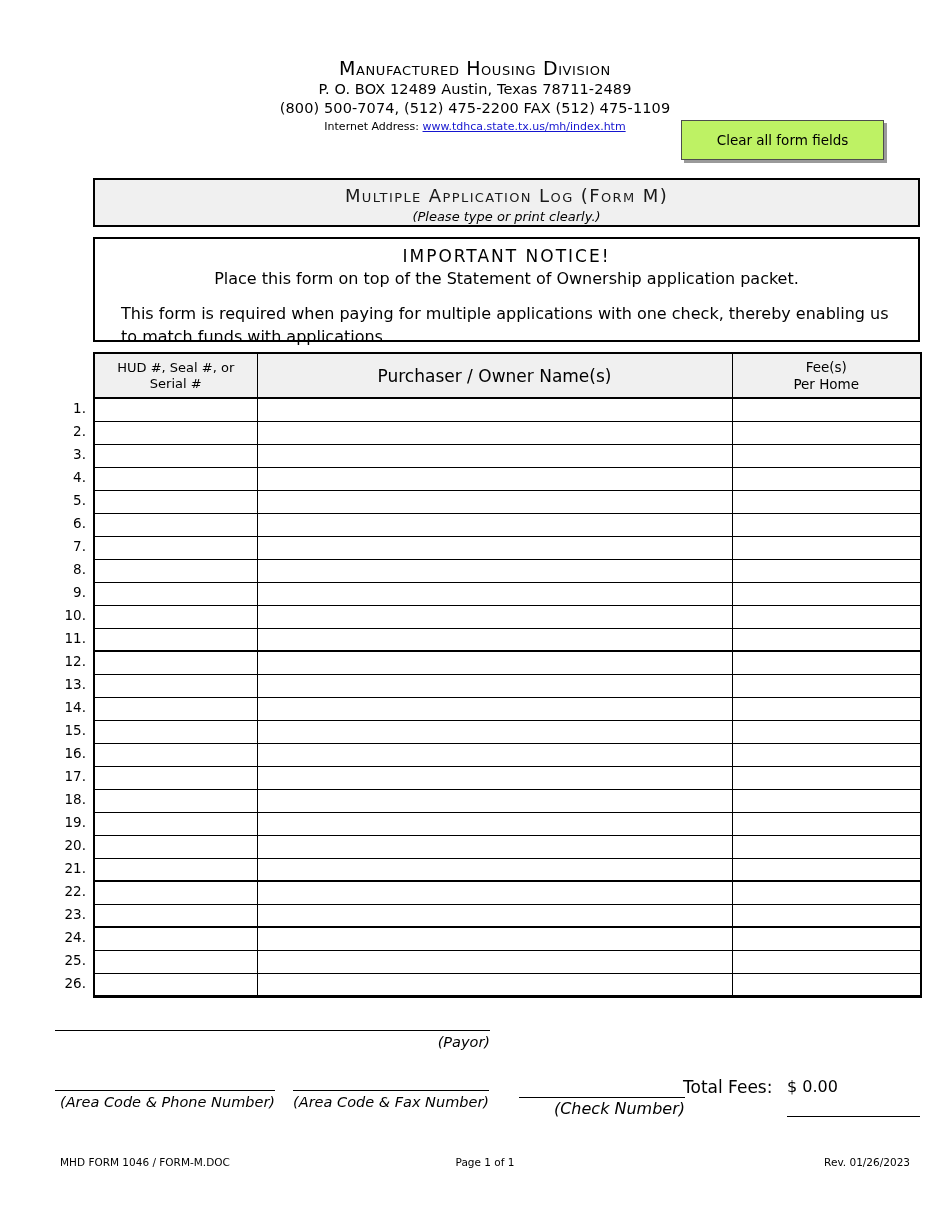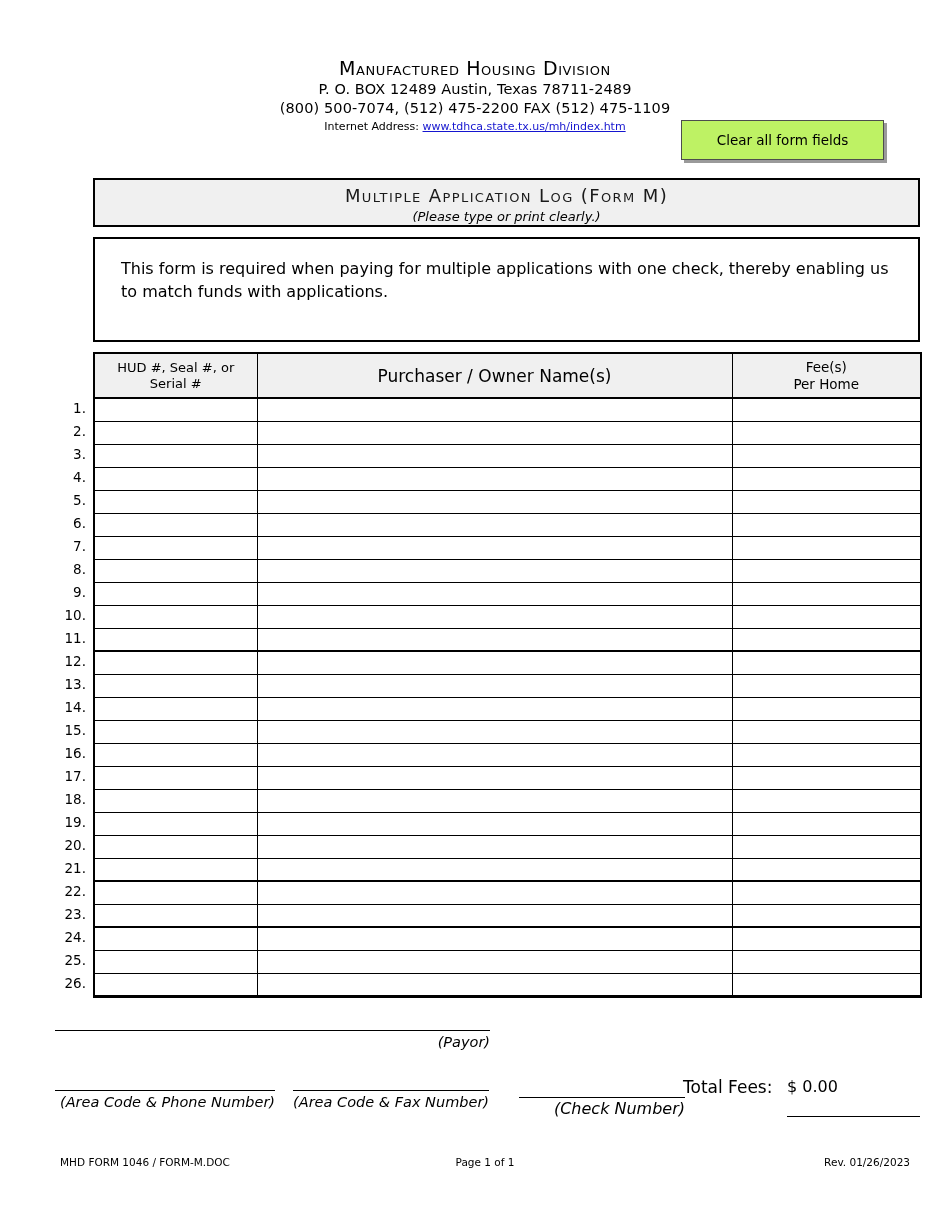--- a/index.html
+++ b/index.html
@@ -267,20 +267,22 @@
 </div>
 
 <div class="clear-btn">Clear all form fields</div>
 
 <div class="title-band">
   <div class="title-main">Multiple Application Log (Form M)</div>
   <div class="title-sub">(Please type or print clearly.)</div>
 </div>
 
 <div class="notice-box">
+  <div class="notice-title">IMPORTANT NOTICE!</div>
+  <div class="notice-sub">Place this form on top of the Statement of Ownership application packet.</div>
   <div class="notice-body">This form is required when paying for multiple applications with one check, thereby enabling us to match funds with applications.</div>
 </div>
 
 <div class="rownums" id="rownums">
     <div class="rownum">1.</div>
     <div class="rownum">2.</div>
     <div class="rownum">3.</div>
     <div class="rownum">4.</div>
     <div class="rownum">5.</div>
     <div class="rownum">6.</div>

